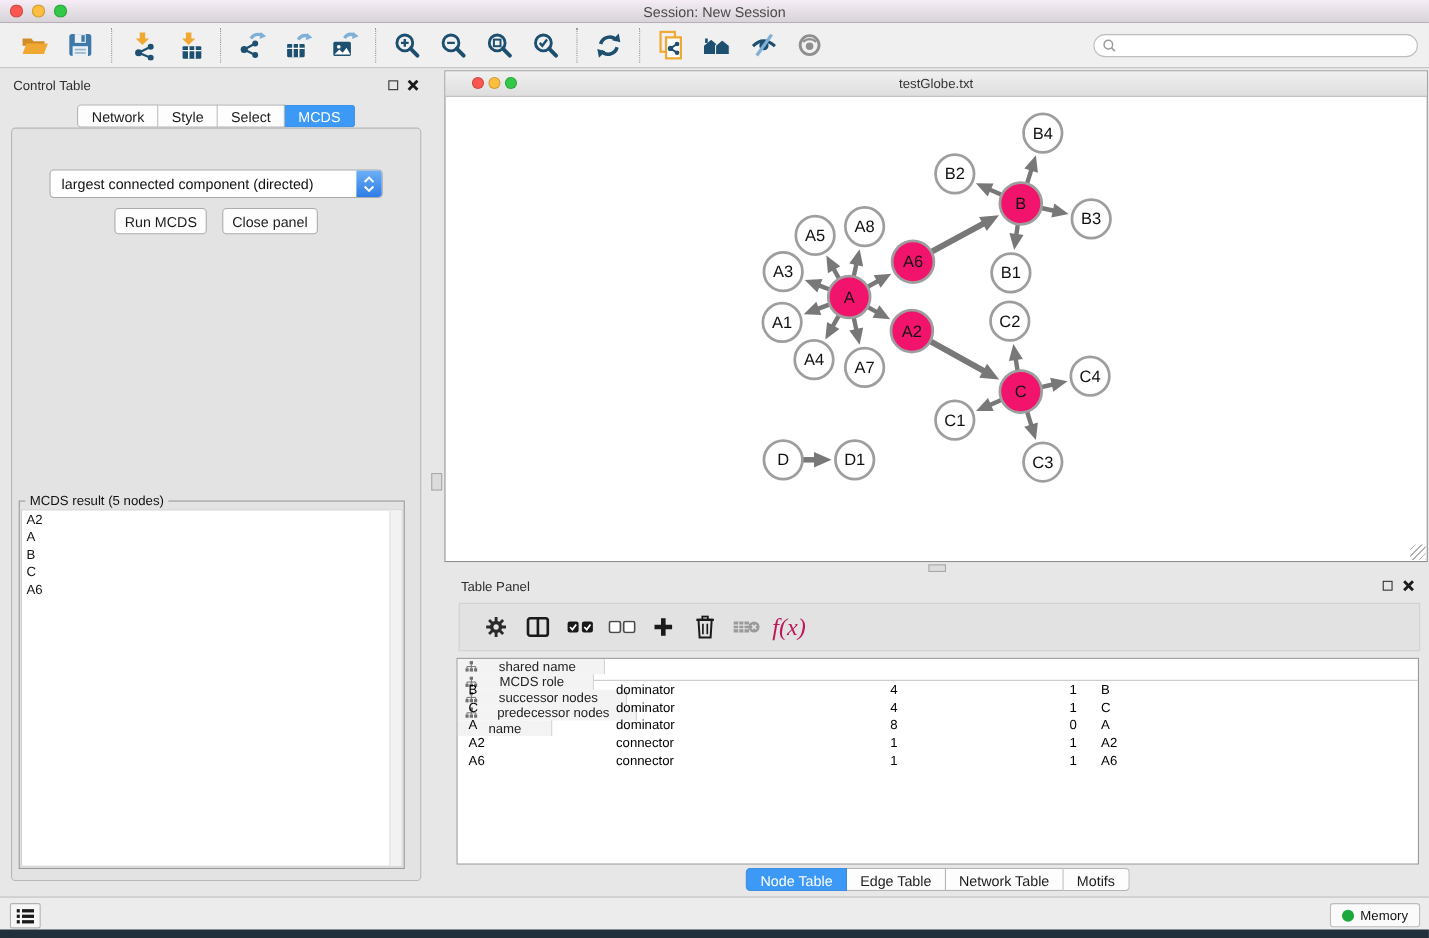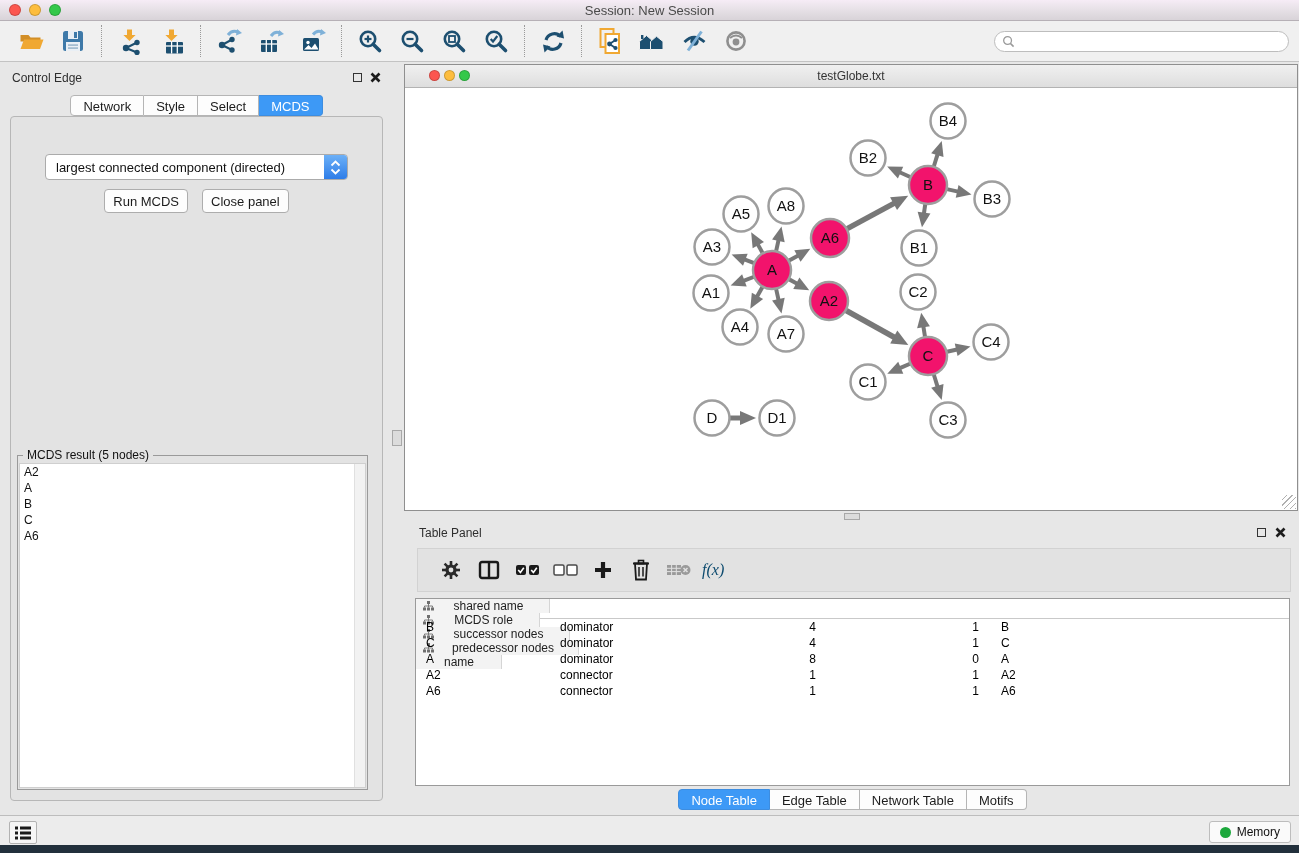--- a/index.html
+++ b/index.html
@@ -67,21 +67,21 @@
   .net-canvas{position:absolute;left:0;right:0;top:23px;bottom:0;overflow:hidden;}
   .resize-grip{position:absolute;right:1px;bottom:1px;width:14px;height:14px;
     background:repeating-linear-gradient(135deg,transparent 0 3px,#b0b0b0 3px 4px);}
   .v-grip{position:absolute;left:392px;top:430px;width:10px;height:16px;background:#dcdcdc;border:1px solid #a8a8a8;box-sizing:border-box;}
   .h-grip{position:absolute;left:844px;top:513px;width:16px;height:7px;background:#dcdcdc;border:1px solid #a8a8a8;box-sizing:border-box;}
   
   .table-panel{position:absolute;left:406px;top:520px;width:893px;height:292px;}
   .tp-toolbar{position:absolute;left:11px;right:8px;top:28px;height:44px;background:#e2e2e2;
     border:1px solid #d2d2d2;display:flex;align-items:center;padding-left:14px;gap:0;box-sizing:border-box;}
   .tp-btn{width:38px;height:36px;display:flex;align-items:center;justify-content:center;flex:0 0 auto;}
-  .fx-label{font-size:16px;font-family:"Liberation Serif",serif;font-style:italic;color:#0c4a6e;margin-left:4px;}
+  .fx-label{font-size:22px;font-family:"Liberation Serif",serif;font-style:italic;color:#be185d;margin-left:4px;}
   .data-table{position:absolute;left:9px;right:9px;top:78px;height:188px;background:#fff;
     border:1px solid #9a9a9a;overflow:hidden;box-sizing:border-box;}
   .thead{display:flex;height:19px;border-bottom:1px solid #c9c9c9;flex-direction:column;}
   .th{background:#f3f3f3;border-right:1px solid #d5d5d5;display:flex;align-items:center;
     font-size:12px;color:#222;box-sizing:border-box;padding-left:7px;}
   .th .th-label{flex:1;text-align:center;padding-right:6px;}
   .tr{display:flex;height:16px;align-items:center;}
   .td{font-size:12px;color:#000;box-sizing:border-box;white-space:nowrap;overflow:hidden;}
   .tp-tabs{position:absolute;left:0;right:0;top:269px;display:flex;justify-content:center;}
   
@@ -260,21 +260,21 @@
   <div class="searchbox">
     <svg width="13" height="13" viewBox="0 0 14 14">
       <circle cx="6" cy="6" r="4.2" stroke="#9a9a9a" stroke-width="1.4" fill="none"></circle>
       <line x1="9" y1="9" x2="12.5" y2="12.5" stroke="#9a9a9a" stroke-width="1.6"></line>
     </svg>
     <input type="text" placeholder="" style="">
   </div>
 </div>
 
 <div class="control-panel">
-  <div class="panel-title">Control Edge</div>
+  <div class="panel-title">Control Table</div>
   <div class="float-ic" style="right:29px"></div>
   <svg class="close-ic" style="right:10px" viewBox="0 0 11 11">
     <path d="M1.5 1.5L9.5 9.5M9.5 1.5L1.5 9.5" stroke="#1c1c1c" stroke-width="2.6"></path>
   </svg>
   <div class="cp-tabs">
       <div class="seg-tab">Network</div>
       <div class="seg-tab">Style</div>
       <div class="seg-tab">Select</div>
       <div class="seg-tab active">MCDS</div>
     </div>

